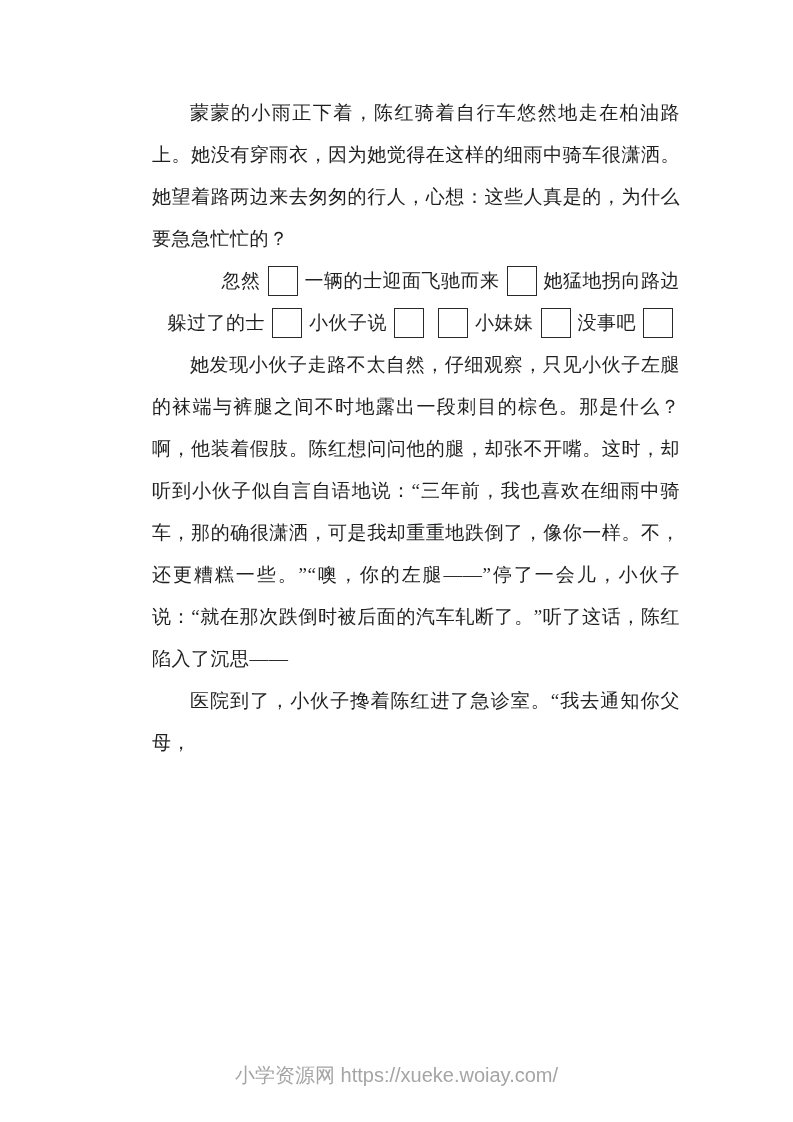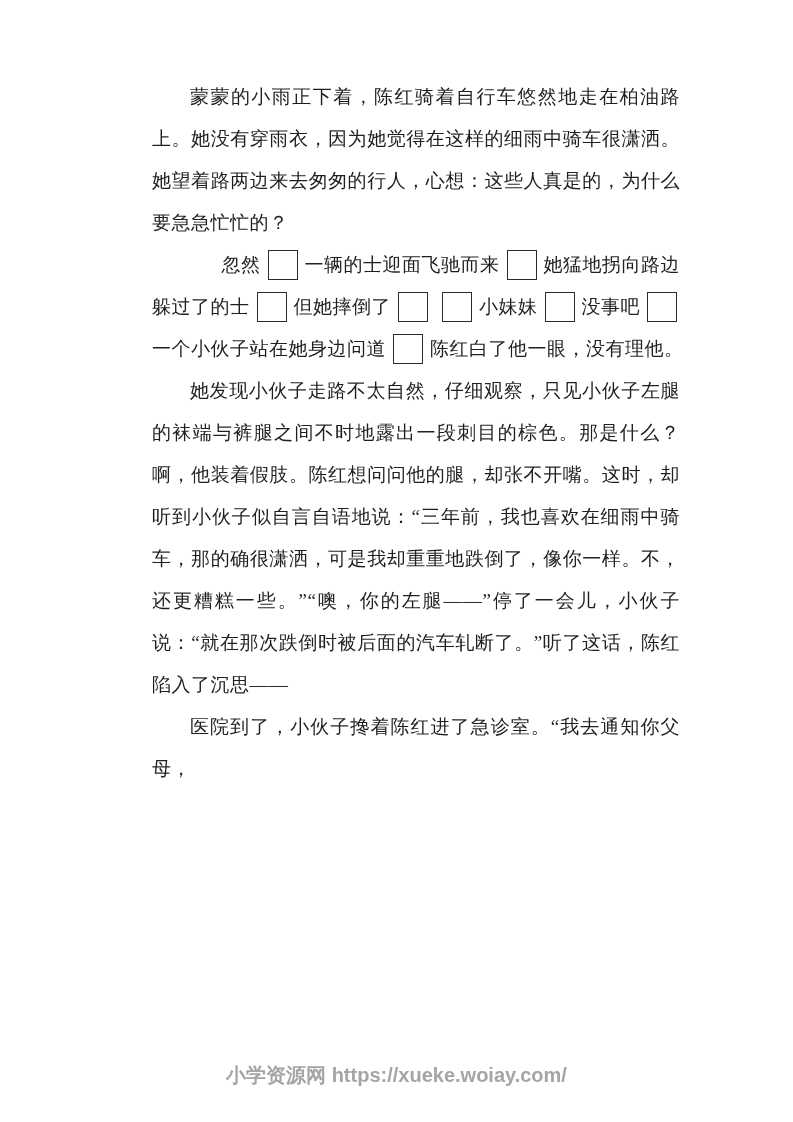--- a/index.html
+++ b/index.html
@@ -12,21 +12,21 @@
     width: 793px;
     height: 1122px;
     background: #ffffff;
     overflow: hidden;
     font-family: "Liberation Serif", "DejaVu Serif", serif;
     color: #1f1f1f;
   }
   .content {
     position: absolute;
     left: 152px;
-    top: 76px;
+    top: 92px;
     width: 528px;
     font-size: 19px;
     line-height: 42px;
     text-align: justify;
     letter-spacing: 0.5px;
   }
   .para {
     margin: 0;
     padding: 0;
   }
@@ -52,34 +52,32 @@
   .footer {
     position: absolute;
     left: 0;
     top: 1062px;
     width: 100%;
     text-align: center;
     font-family: "Liberation Sans", "DejaVu Sans", sans-serif;
     font-size: 20px;
     line-height: 26px;
     color: #a5a5a5;
-    font-weight: bold;
   }
   .footer span { color: #a5a5a5; text-decoration: none; }
 </style>
 </head>
 <body>
 
 <div class="page">
 
   <div class="content">
       <p class="para indent">蒙蒙的小雨正下着，陈红骑着自行车悠然地走在柏油路上。她没有穿雨衣，因为她觉得在这样的细雨中骑车很潇洒。她望着路两边来去匆匆的行人，心想：这些人真是的，为什么要急急忙忙的？</p>
       <div class="boxed-line indent"><span>忽然</span><span class="blank-box"></span><span>一辆的士迎面飞驰而来</span><span class="blank-box"></span><span>她猛地拐向路边</span></div>
-      <div class="boxed-line"><span>躲过了的士</span><span class="blank-box"></span><span>但她摔倒了</span><span class="blank-box"></span><span class="blank-box"></span><span>小妹妹</span><span class="blank-box"></span><span>没事吧</span><span class="blank-box"></span></div>
-      <div class="boxed-line"><span>一个小伙子站在她身边问道</span><span class="blank-box"></span><span>陈红白了他一眼，没有理他。</span></div>
+      <div class="boxed-line"><span>躲过了的士</span><span class="blank-box"></span><span>小伙子说</span><span class="blank-box"></span><span class="blank-box"></span><span>小妹妹</span><span class="blank-box"></span><span>没事吧</span><span class="blank-box"></span></div>
       <p class="para indent">她发现小伙子走路不太自然，仔细观察，只见小伙子左腿的袜端与裤腿之间不时地露出一段刺目的棕色。那是什么？啊，他装着假肢。陈红想问问他的腿，却张不开嘴。这时，却听到小伙子似自言自语地说：“三年前，我也喜欢在细雨中骑车，那的确很潇洒，可是我却重重地跌倒了，像你一样。不，还更糟糕一些。”“噢，你的左腿——”停了一会儿，小伙子说：“就在那次跌倒时被后面的汽车轧断了。”听了这话，陈红陷入了沉思——</p>
       <p class="para indent">医院到了，小伙子搀着陈红进了急诊室。“我去通知你父母，</p>
     </div>
 
   <div class="footer">
     <span>小学资源网</span>
     <span> </span>
     <span>https://xueke.woiay.com/</span>
   </div>
 

